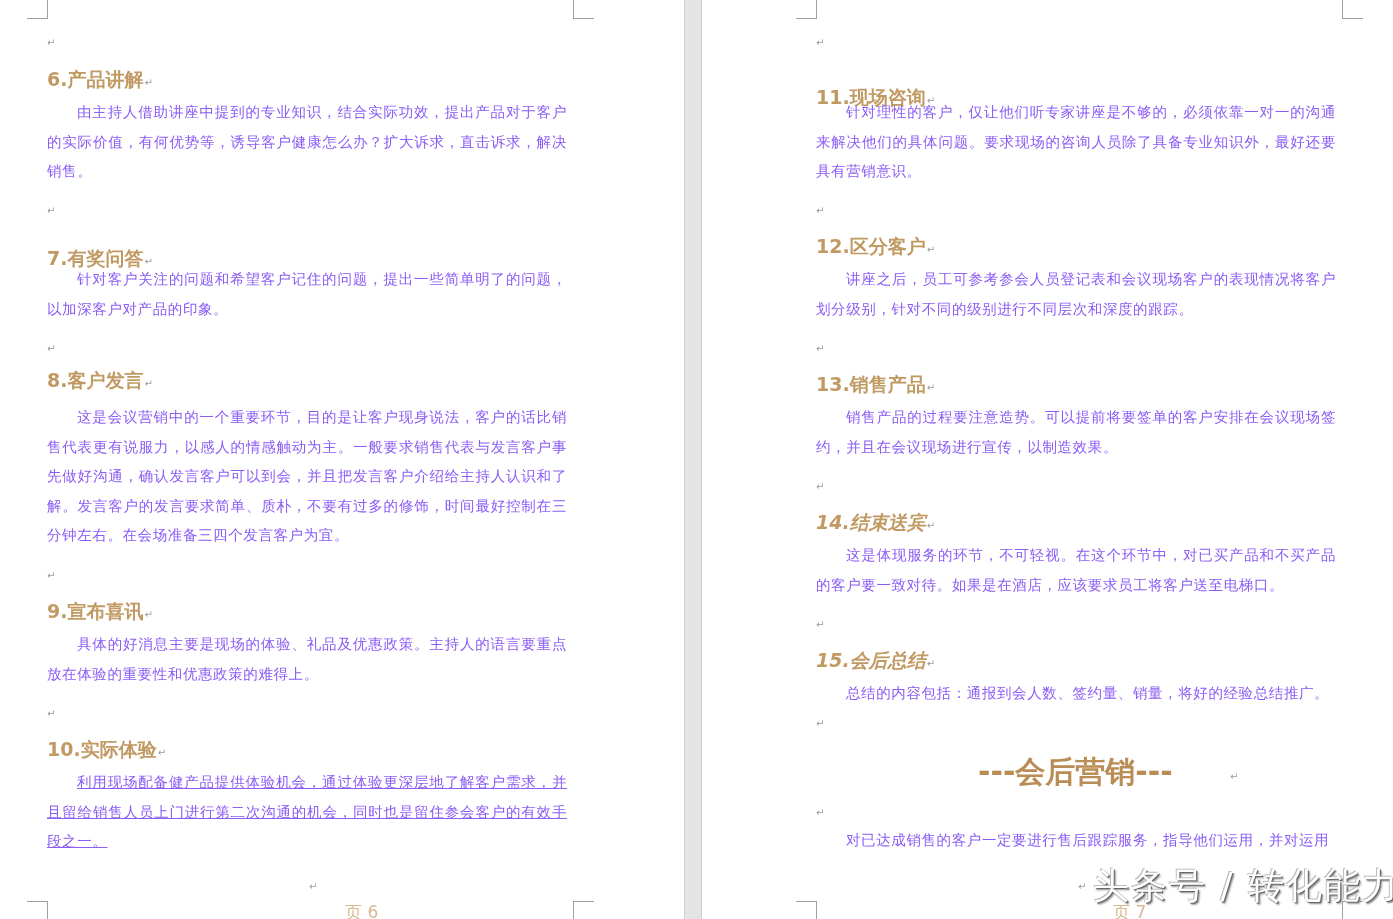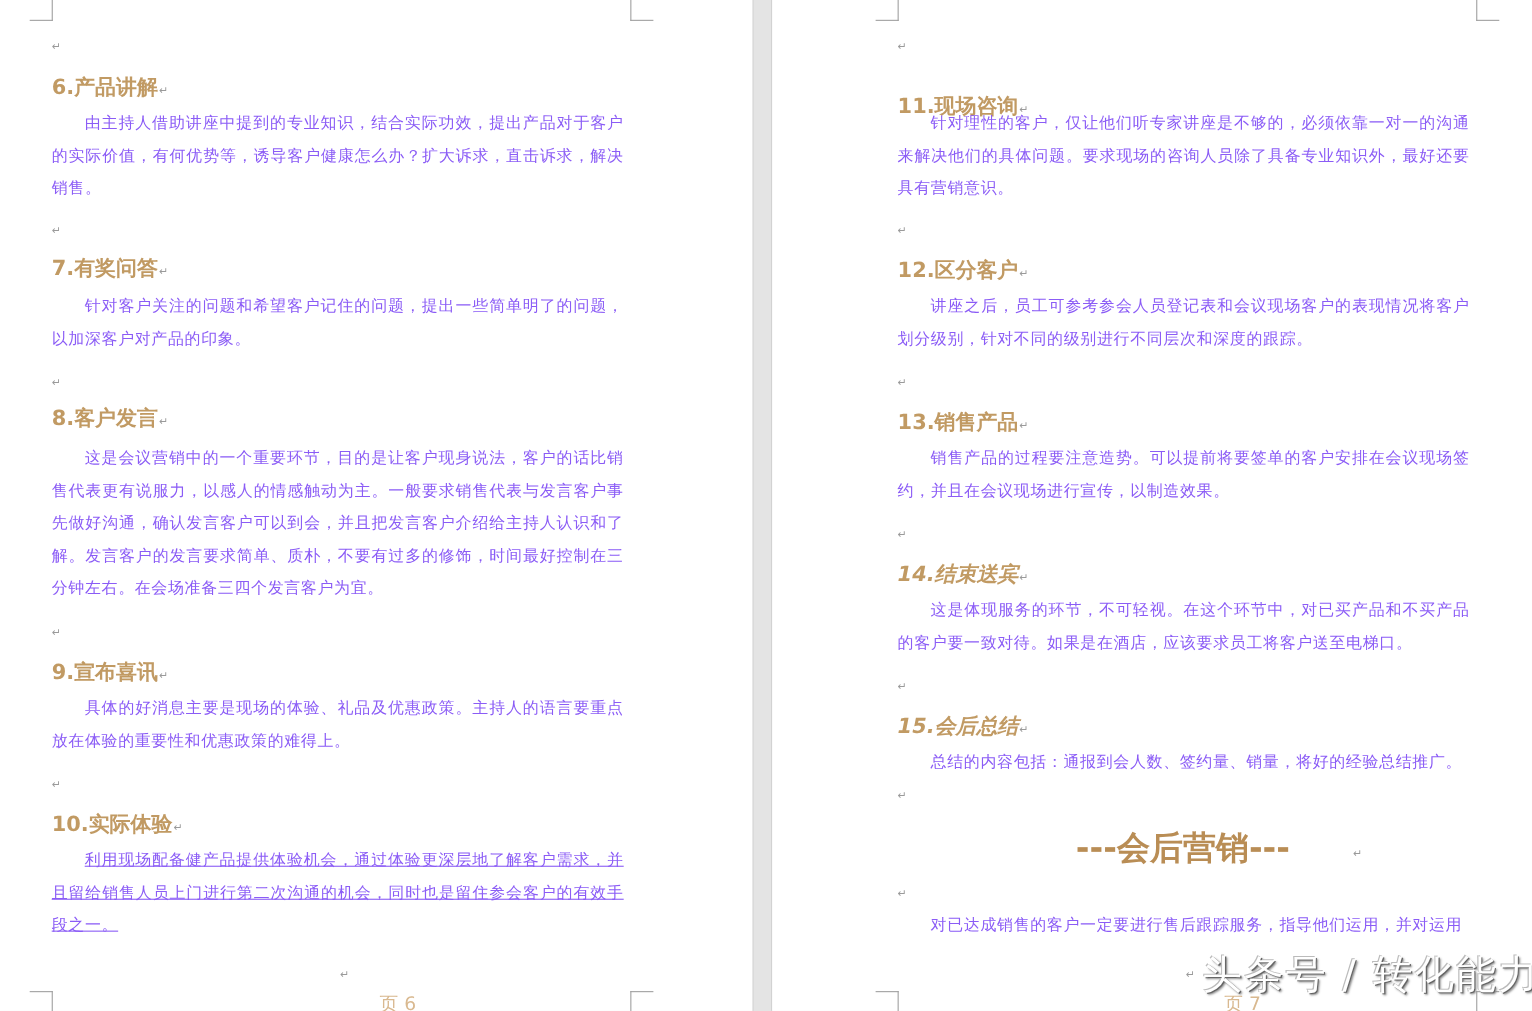--- a/index.html
+++ b/index.html
@@ -65,21 +65,21 @@
   <div class="content">
     <span class="pmark" style="position:absolute;top:38px;left:0;">↵</span>
 
     <div class="heading" style="top:67px;">
       <span>6.产品讲解</span><span class="pmark">↵</span>
     </div>
     <div class="para" style="top:98px;">由主持人借助讲座中提到的专业知识，结合实际功效，提出产品对于客户的实际价值，有何优势等，诱导客户健康怎么办？扩大诉求，直击诉求，解决销售。</div>
 
     <span class="pmark" style="position:absolute;top:206px;left:0;">↵</span>
 
-    <div class="heading" style="top:232px;">
+    <div class="heading" style="top:246px;">
       <span>7.有奖问答</span><span class="pmark">↵</span>
     </div>
     <div class="para" style="top:265px;">针对客户关注的问题和希望客户记住的问题，提出一些简单明了的问题，以加深客户对产品的印象。</div>
 
     <span class="pmark" style="position:absolute;top:344px;left:0;">↵</span>
 
     <div class="heading" style="top:368px;">
       <span>8.客户发言</span><span class="pmark">↵</span>
     </div>
     <div class="para" style="top:403px;">这是会议营销中的一个重要环节，目的是让客户现身说法，客户的话比销售代表更有说服力，以感人的情感触动为主。一般要求销售代表与发言客户事先做好沟通，确认发言客户可以到会，并且把发言客户介绍给主持人认识和了解。发言客户的发言要求简单、质朴，不要有过多的修饰，时间最好控制在三分钟左右。在会场准备三四个发言客户为宜。</div>
@@ -145,20 +145,20 @@
     </div>
     <div class="para" style="top:679px;">总结的内容包括：通报到会人数、签约量、销量，将好的经验总结推广。</div>
 
     <span class="pmark" style="position:absolute;top:719px;left:0;">↵</span>
 
     <div class="section-title" style="top:754px;left:162px;">---会后营销---</div>
     <span class="pmark" style="position:absolute;top:772px;left:414px;">↵</span>
 
     <span class="pmark" style="position:absolute;top:808px;left:0;">↵</span>
 
-    <div class="para" style="top:827px;white-space:nowrap;overflow:hidden;">对已达成销售的客户一定要进行售后跟踪服务，指导他们运用，并对运用</div>
+    <div class="para" style="top:827px;white-space:nowrap;overflow:hidden;font-family:Liberation Mono, monospace;">对已达成销售的客户一定要进行售后跟踪服务，指导他们运用，并对运用</div>
   </div>
 
   <span class="pmark" style="position:absolute;top:882px;left:376px;">↵</span>
   <div class="footer-page" style="left:364px;top:901px;">页 7</div>
 </div>
 
 <div class="watermark">头条号 / 转化能力</div>
 
 </body></html>

